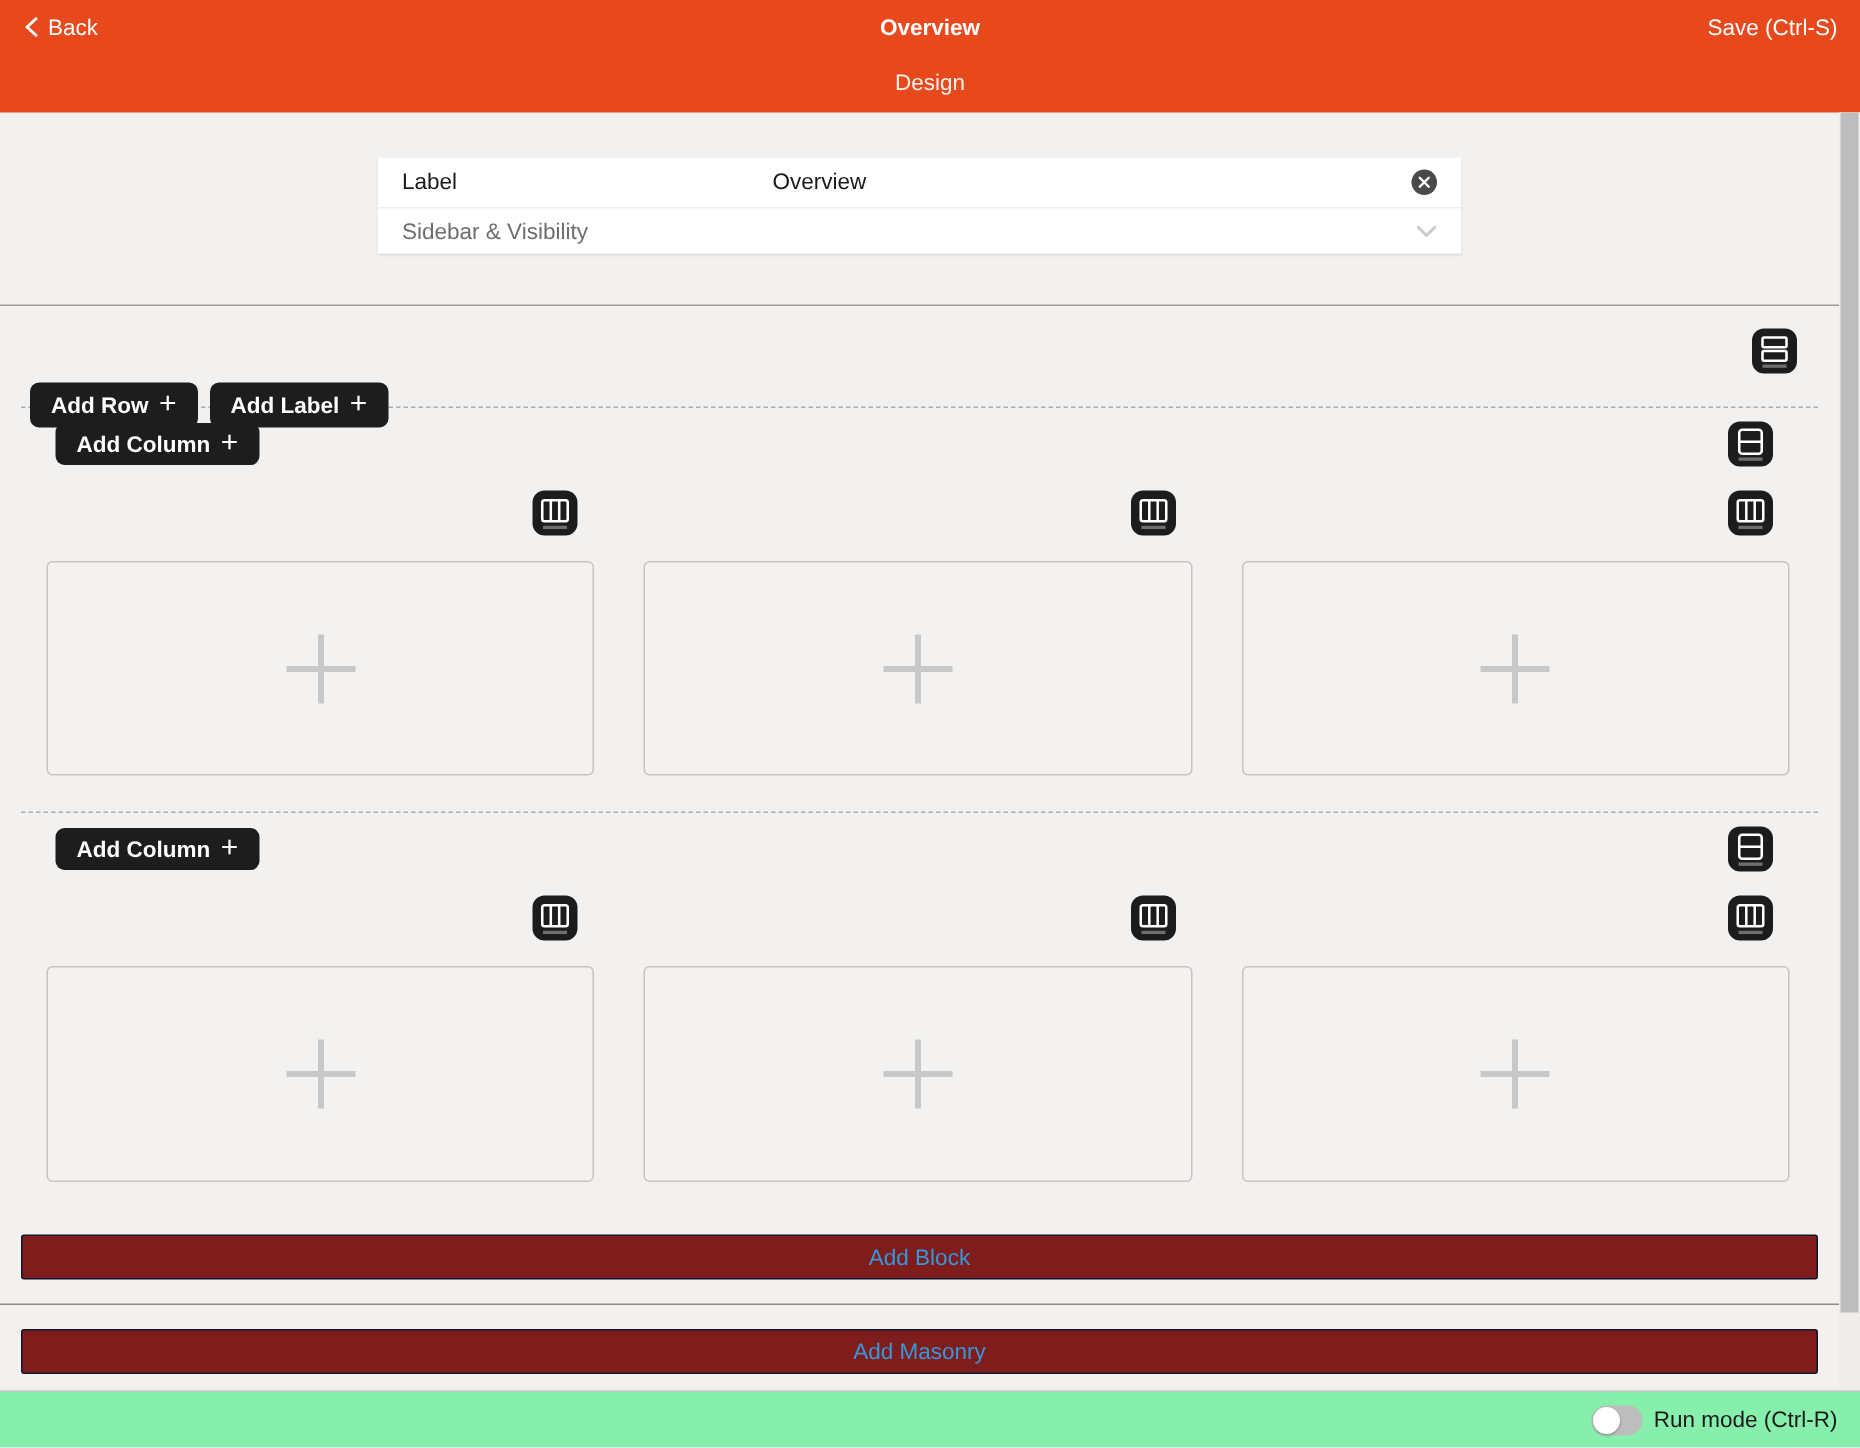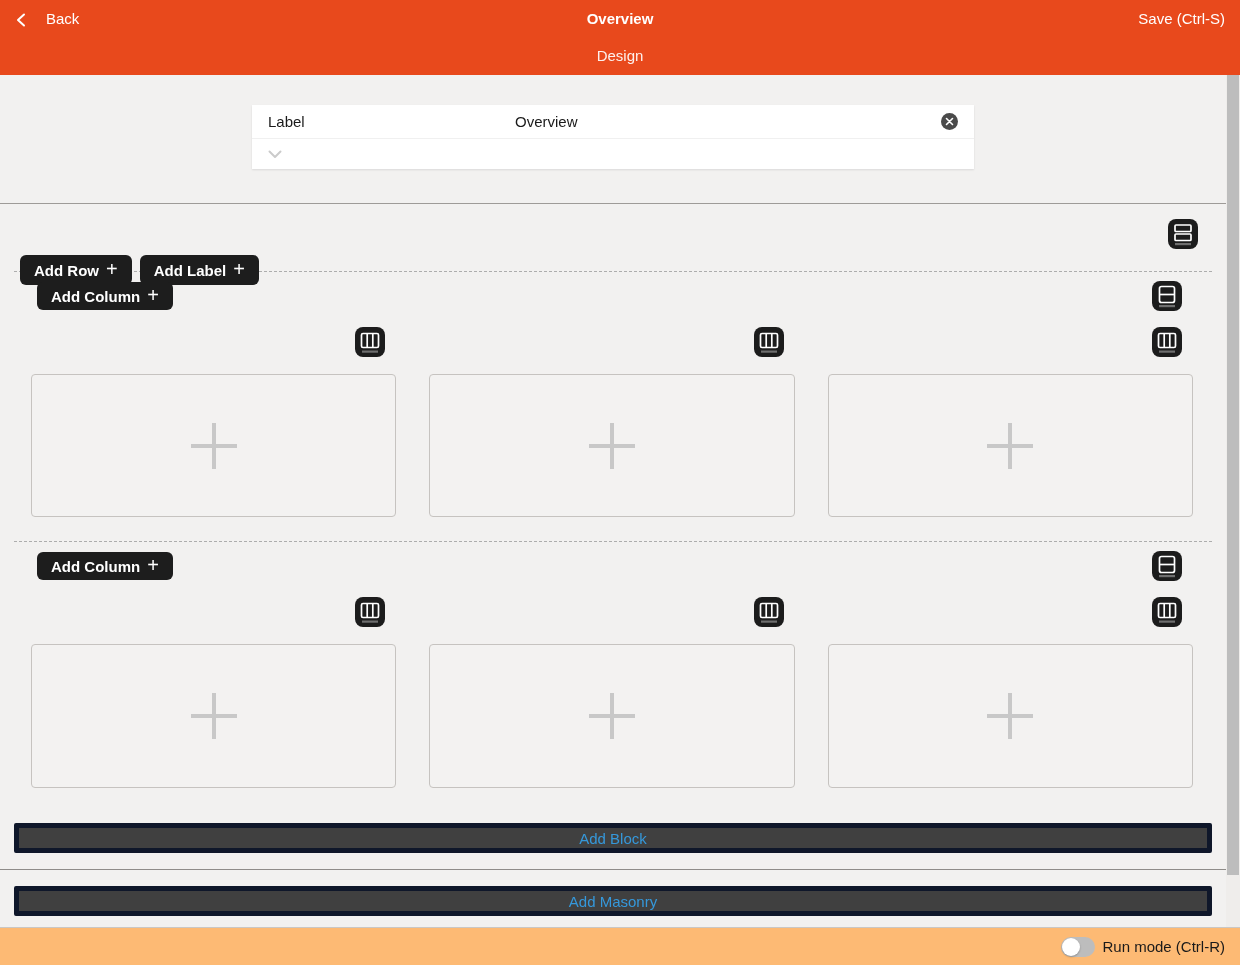--- a/index.html
+++ b/index.html
@@ -12,21 +12,21 @@
     color:#1a1a1a;
   }
 
   
   .header {
     height:36px; background:#E8491C; color:#fff;
     display:flex; align-items:center; justify-content:space-between;
     padding:0 15px;
   }
   .header .back {
-    display:flex; align-items:flex-end; gap:19px; cursor:pointer;
+    display:flex; align-items:center; gap:5px; cursor:pointer;
   }
   .header .title { font-weight:700; position:absolute; left:0; right:0; text-align:center; pointer-events:none; }
   .header .save { cursor:pointer; position:relative; z-index:1; }
   .header .back { position:relative; z-index:1; }
 
   
   .tabs { height:39px; display:flex; }
   .tab { flex:1; display:flex; align-items:center; justify-content:center; cursor:pointer; }
   .tab.design { background:#E8491C; color:rgba(255,255,255,0.92); }
   .tab.code   { background:#B93C15; color:rgba(255,255,255,0.52); }
@@ -96,37 +96,37 @@
   }
   .col-icons { margin-top:16px; }
   .col-icons .cell { display:flex; justify-content:flex-end; padding-right:11px; }
   .col-boxes { margin-top:17px; }
   .drop-box {
     height:143px; background:#F3F2F1; border:1px solid #C6C3C0; border-radius:4px;
     display:flex; align-items:center; justify-content:center; cursor:pointer;
   }
 
   .add-bar {
-    margin:35px 14px 0 14px; height:30px; background:#404040;
-    border:5px solid #0f172a; border-radius:2px;
+    margin:35px 14px 0 14px; height:30px; background:#7f1d1d;
+    border:1px solid #0f172a; border-radius:2px;
     display:flex; align-items:center; justify-content:center;
     color:#3598DB; cursor:pointer;
   }
   .masonry-bar { margin:16px 14px 0 14px; }
 
   
   .scrollbar {
     position:absolute; top:75px; right:0; width:14px; bottom:38px; background:#EFEDEB;
   }
   .scrollbar .thumb { position:absolute; top:0; left:1px; right:1px; height:800px; background:#BDBDBD; }
 
   
   .statusbar {
     position:absolute; left:0; right:0; bottom:0; height:38px;
-    background:#fdba74; border-top:1px solid #CAC7C4;
+    background:#86efac; border-top:1px solid #CAC7C4;
     display:flex; align-items:center; justify-content:flex-end; gap:7px;
     padding-right:15px; z-index:5;
   }
   .toggle {
     width:34px; height:20px; border-radius:10px; background:#BDBDBD;
     position:relative; cursor:pointer; flex:none;
   }
   .toggle .knob {
     position:absolute; left:1px; top:1px; width:18px; height:18px; border-radius:50%;
     background:#fff; box-shadow:0 1px 2px rgba(0,0,0,0.25);
@@ -158,20 +158,21 @@
     <div class="card-row row-label">
       <div class="lbl">Label</div>
       <div class="val">Overview</div>
       <div class="clear-btn">
         <svg width="9" height="9" viewBox="0 0 9 9">
             <path d="M1.5 1.5 L7.5 7.5 M7.5 1.5 L1.5 7.5" stroke="#fff" stroke-width="1.6" stroke-linecap="round"></path>
           </svg>
       </div>
     </div>
     <div class="card-row row-sidebar">
+      <div class="lbl" style="width:auto; flex:1;">Sidebar &amp; Visibility</div>
       <span style="display:flex;">
         <svg width="14" height="9" viewBox="0 0 14 9">
             <polyline points="1.5,1.5 7,7 12.5,1.5" fill="none" stroke="#CBCBCB" stroke-width="2" stroke-linecap="round" stroke-linejoin="round"></polyline>
           </svg>
       </span>
     </div>
   </div>
 
   <div class="designer">
 

